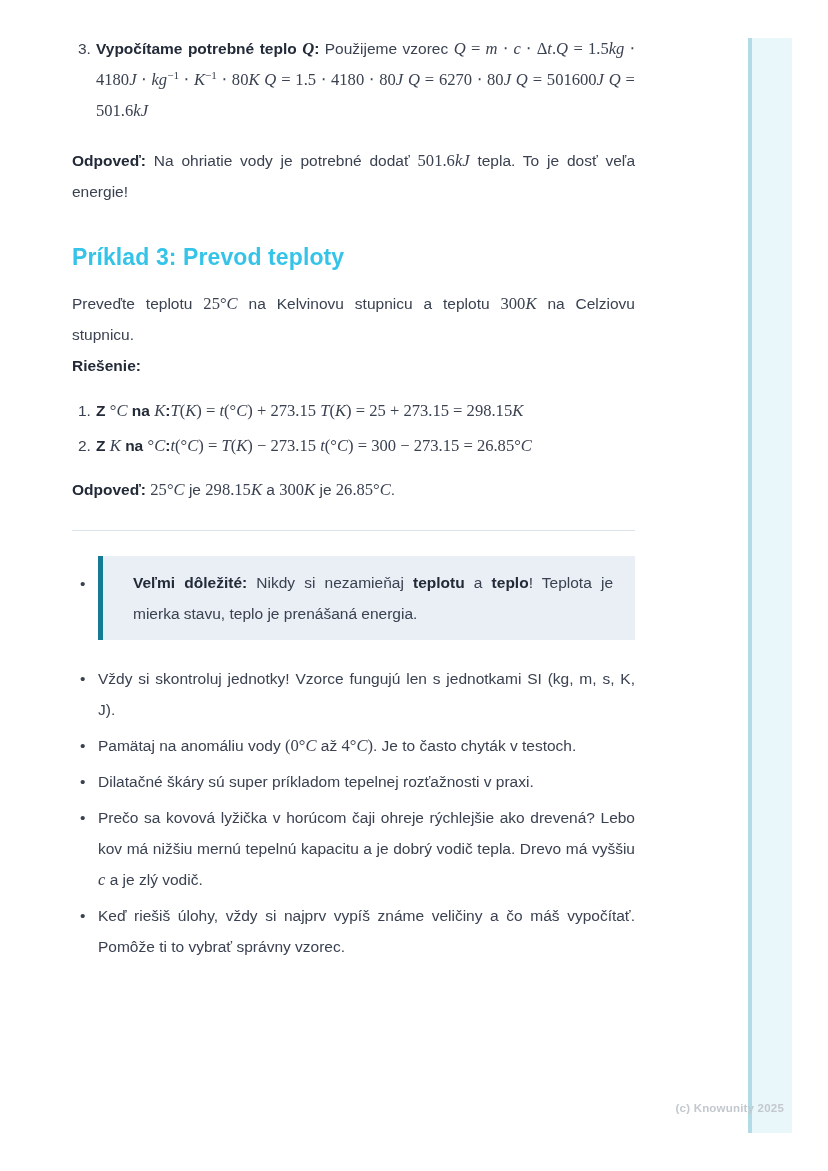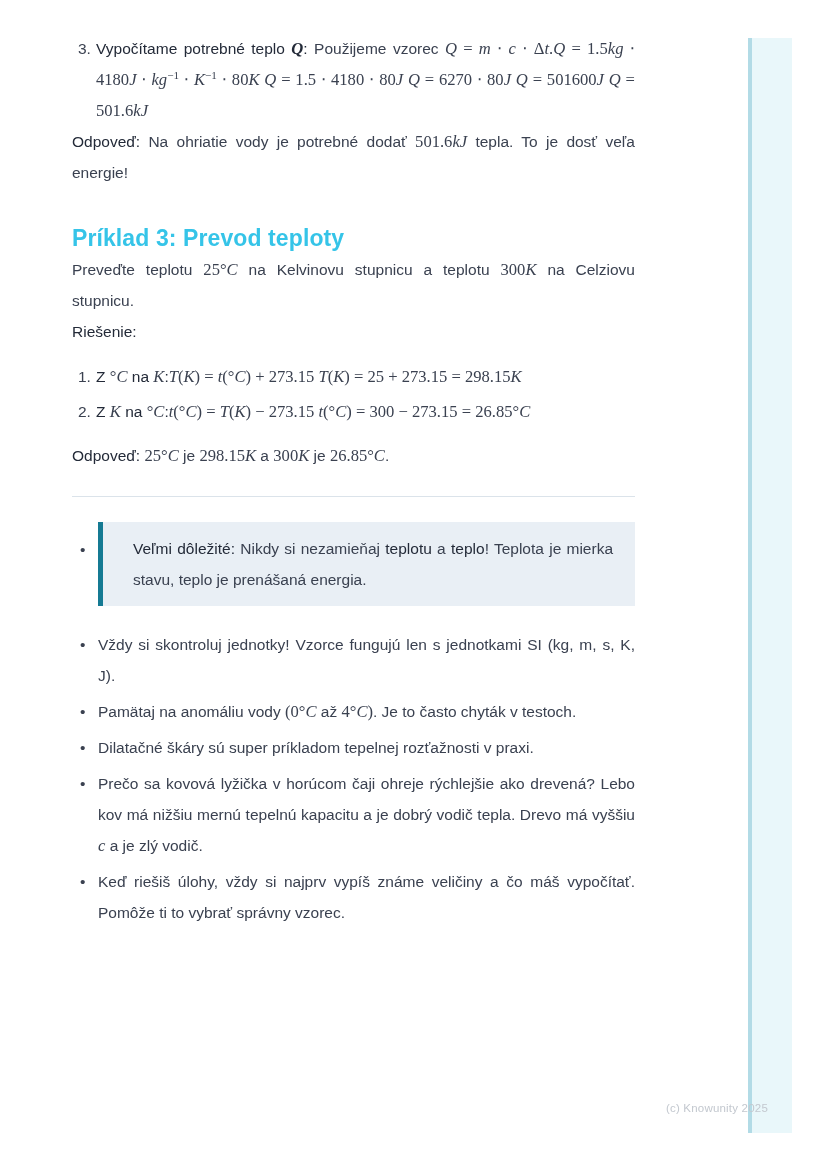--- a/index.html
+++ b/index.html
@@ -13,21 +13,21 @@
   html,body{background:#ffffff;}
   body{
     width:828px;height:1171px;position:relative;overflow:hidden;
     font-family:"Liberation Sans",sans-serif;
     font-size:15.5px;line-height:31px;color:var(--text);
   }
   .content{position:absolute;left:72px;top:0;width:563px;padding-top:33px;}
 
   
   .r-n{}
-  .r-b{font-weight:400;color:var(--bold-text);}
+  .r-b{font-weight:700;color:var(--bold-text);}
   .r-m{font-family:"Liberation Serif",serif;font-size:1.07em;}
   .r-mi{font-family:"Liberation Serif",serif;font-size:1.07em;font-style:italic;}
   .r-bmi{font-family:"Liberation Serif",serif;font-size:1.07em;font-style:italic;font-weight:700;color:var(--bold-text);}
   .r-sup{font-family:"Liberation Serif",serif;font-size:0.72em;vertical-align:super;line-height:0;}
 
   p.body-p{text-align:justify;}
   .li{display:flex;text-align:justify;}
   .li .marker{flex:none;}
   .oli .marker{margin-left:6px;width:18px;}
   .uli .marker{margin-left:8px;width:18px;}
@@ -37,44 +37,44 @@
     font-size:23px;line-height:28px;font-weight:700;color:var(--h2);
     margin-top:36px;letter-spacing:0.1px;
   }
   h1.major{
     font-size:29px;line-height:36px;font-weight:700;color:var(--h1);
     border-bottom:2px solid var(--h1-underline);
     padding-bottom:11px;letter-spacing:0.1px;
   }
   .hr{height:1px;background:var(--divider);margin-top:25px;}
 
-  .answer-1{}
-  .example-intro{margin-top:2px;}
+  .answer-1{margin-top:19px;}
+  .example-intro{margin-top:17px;}
   .riesenie{}
   .steps{margin-top:14px;}
   .steps .li{margin-bottom:4px;}
   .answer-2{margin-top:13px;}
   .h1-notes{margin-top:36px;}
   .callout-li{margin-top:25px;}
   .callout-li .marker{padding-top:12px;}
   .callout-box{
     background:var(--callout-bg);
     border-left:5px solid var(--callout-border);
     border-radius:0;
     padding:11px 22px 11px 30px;
   }
   .tips{margin-top:23px;}
   .tips .li{margin-bottom:5px;}
   .h1-summary{margin-top:41px;}
 
   .strip-fill{position:absolute;left:752px;top:38px;width:40px;height:1095px;background:var(--strip-fill);}
   .strip-line{position:absolute;left:748px;top:38px;width:4px;height:1095px;background:var(--strip-line);}
   .copyright{
-    position:absolute;right:60px;top:1100px;
-    font-size:11.5px;line-height:16px;color:var(--footer);letter-spacing:0.2px;
+    position:absolute;right:44px;top:1100px;
+    font-size:11.5px;line-height:16px;color:var(--footer);letter-spacing:0.2px;font-weight:bold;
   }
 </style>
 </head>
 <body>
 
 <div class="strip-fill"></div>
 <div class="strip-line"></div>
 
 <div class="content">
 

